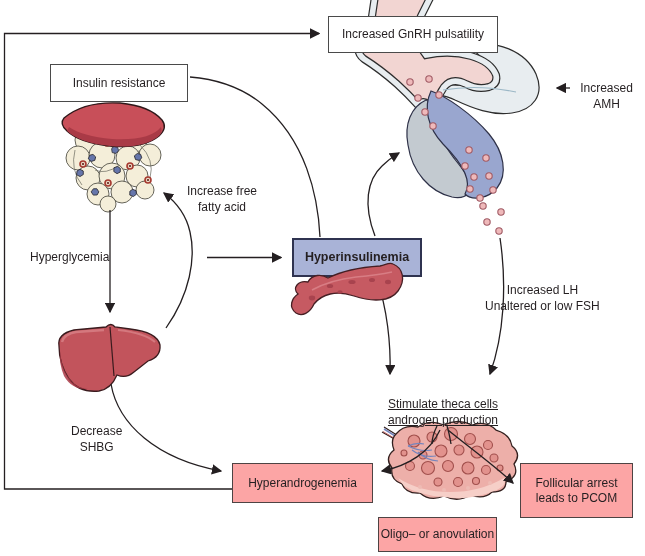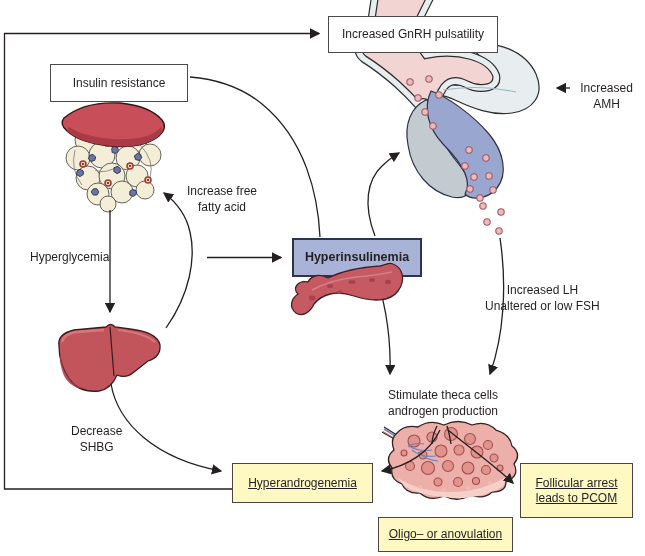--- a/index.html
+++ b/index.html
@@ -6,21 +6,21 @@
   #stage{position:relative;width:645px;height:556px;background:#ffffff;overflow:hidden;
          font-family:"Liberation Sans", sans-serif;color:#241f21;}
   svg{position:absolute;left:0;top:0;pointer-events:none;}
   #art-under{z-index:1;}
   #art-over{z-index:3;}
   .box{position:absolute;z-index:2;box-sizing:border-box;display:flex;align-items:center;
        justify-content:center;text-align:center;font-size:12px;line-height:1.25;
        color:#241f21;white-space:pre-line;}
   .box.white{background:#ffffff;border:1.6px solid #4a4a4a;}
   .box.blue{background:#a9b3d7;border:2px solid #2f3350;font-weight:bold;font-size:12.5px;}
-  .box.pink{background:#fef9c3;border:1.6px solid #4d4343;text-decoration:underline;}
+  .box.pink{background:#fca5a5;border:1.6px solid #4d4343;}
   .lbl{position:absolute;z-index:2;font-size:12px;line-height:1.32;color:#241f21;
        white-space:pre-line;text-align:center;}
   .lbl.center{text-align:center;}
 </style>
 </head>
 <body>
 
 <div id="stage">
 
   <svg id="art-under" width="645" height="556" viewBox="0 0 645 556">
@@ -220,36 +220,36 @@
 
   <div class="box white" style="left:50px;top:64px;width:138px;height:38px;">Insulin resistance</div>
 
   <div class="box blue" style="left:292px;top:238px;width:130px;height:39px;text-align:center;">Hyperinsulinemia</div>
 
   <div class="box pink" style="left:232px;top:463px;width:141px;height:40px;">Hyperandrogenemia</div>
 
   <div class="box pink" style="left:520px;top:463px;width:113px;height:55px;">Follicular arrest
 leads to PCOM</div>
 
-  <div class="box pink" style="left:378px;top:517px;width:135px;height:35px;">Oligo– or anovulation</div>
+  <div class="box pink" style="left:378px;top:517px;width:119px;height:35px;">Oligo– or anovulation</div>
 
   <div class="lbl" style="left:568px;top:81px;">Increased AMH</div>
 
   <div class="lbl" style="left:187px;top:184px;">Increase free
 fatty acid</div>
 
   <div class="lbl" style="left:19px;top:250px;margin-left:11px;">Hyperglycemia</div>
 
   <div class="lbl" style="left:71px;top:424px;">Decrease
 SHBG</div>
 
   <div class="lbl" style="left:485px;top:283px;">Increased LH
 Unaltered or low FSH</div>
 
-  <div class="lbl center" style="left:374px;top:388px;width:138px;">Stimulate theca cells
+  <div class="lbl center" style="left:374px;top:397px;width:138px;text-decoration:underline;">Stimulate theca cells
 androgen production</div>
 
   <svg id="art-over" width="645" height="556" viewBox="0 0 645 556">
     <g>
       <path d="M 393,264 C 403,268 406,280 398,291 C 390,302 372,302 354,296 C 336,290 322,294 314,304
                C 310,313 302,317 296,313 C 288,307 292,298 298,294 C 292,288 298,280 308,282
                C 312,274 322,274 328,278 C 344,270 364,267 380,266 C 386,265 389,262 393,264 Z" fill="#c65a62" stroke="#461f24" stroke-width="1.3"></path>
       <g fill="#a8434e">
         <ellipse cx="330" cy="286" rx="3.2" ry="2"></ellipse>
           <ellipse cx="352" cy="282" rx="3.6" ry="2.1"></ellipse>

